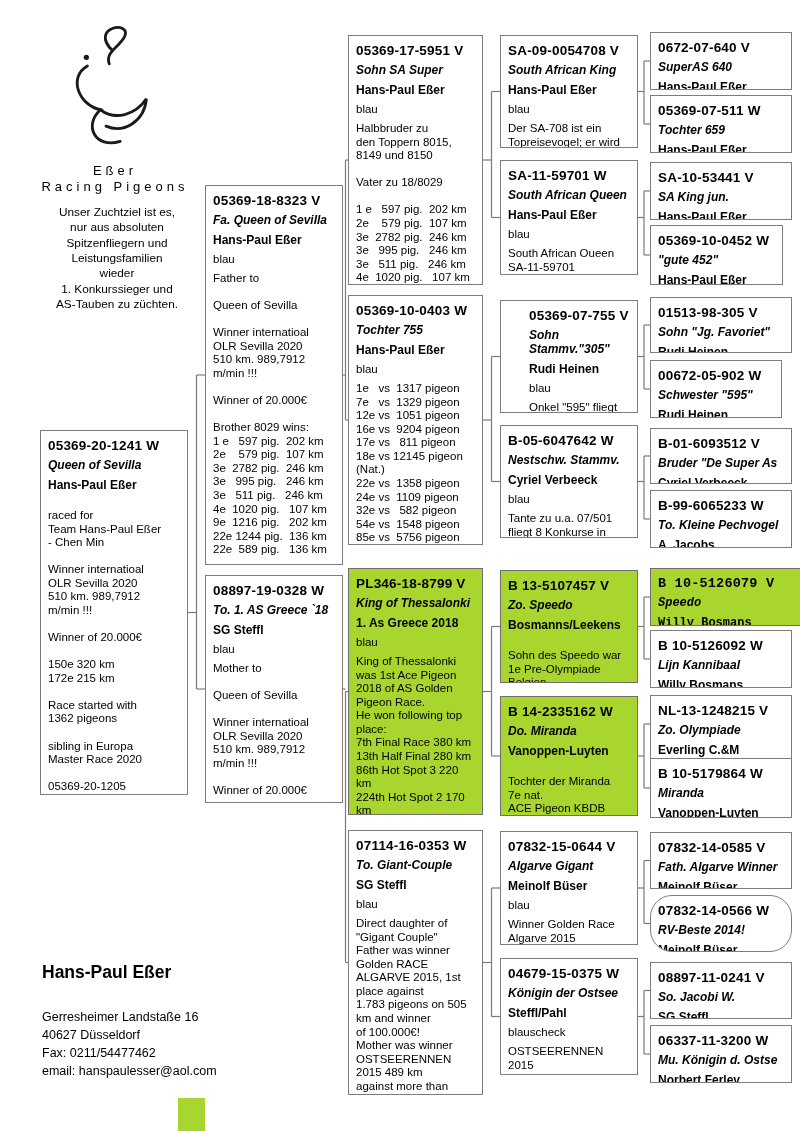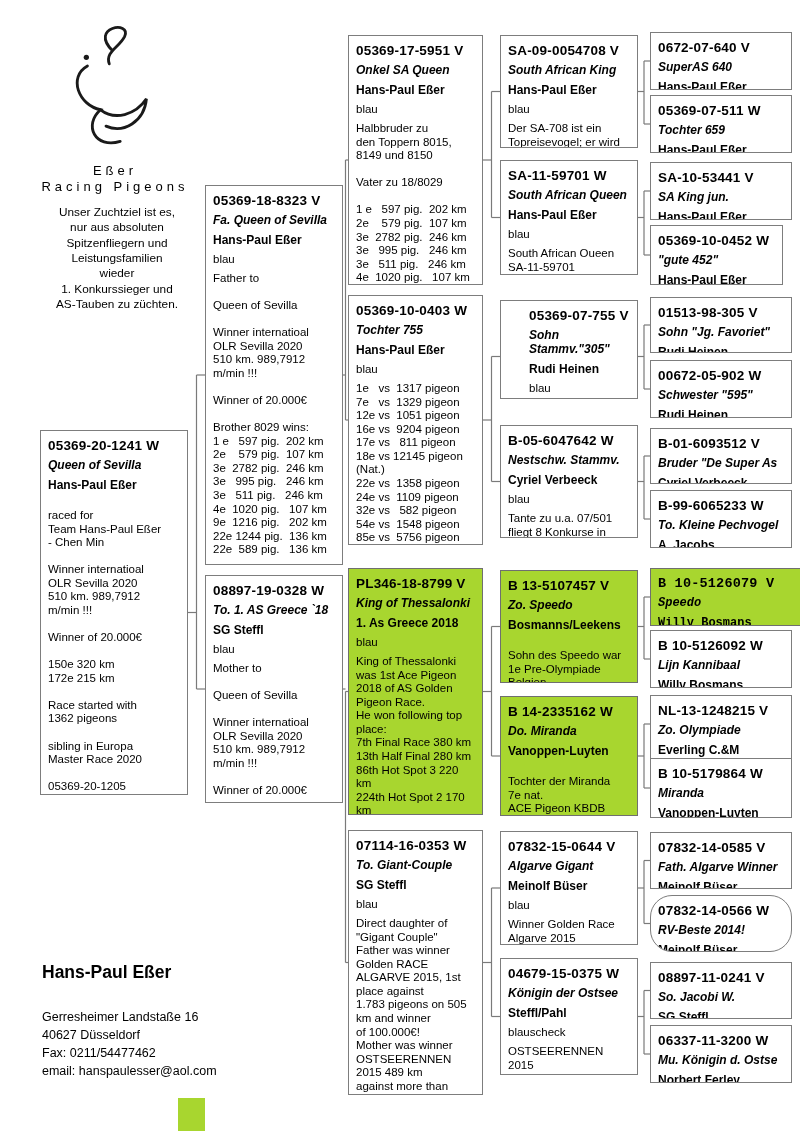--- a/index.html
+++ b/index.html
@@ -184,21 +184,21 @@
 510 km. 989,7912
 m/min !!!
 
 Winner of 20.000€</div>
       </div>
     </div>
   <div class="gen-col">
 
   <div class="pbox" style="left: 348px; width: 135px; top: 35px; height: 250px;">
         <div class="ring">05369-17-5951 V</div>
-        <div class="pname">Onkel SA Queen</div>
+        <div class="pname">Sohn SA Super</div>
         <div class="breeder">Hans-Paul Eßer</div>
         <div class="pcolor">blau</div>
         <div class="pbody">Halbbruder zu
 den Toppern 8015,
 8149 und 8150
 
 Vater zu 18/8029
 
 1 e   597 pig.  202 km
 2e    579 pig.  107 km
@@ -279,21 +279,21 @@
       </div>
       <div class="pbox" style="left: 500px; width: 138px; top: 160px; height: 115px;">
         <div class="ring">SA-11-59701 W</div>
         <div class="pname">South African Queen</div>
         <div class="breeder">Hans-Paul Eßer</div>
         <div class="pcolor">blau</div>
         <div class="pbody">South African Oueen
 SA-11-59701
 1.Nat.As-Taube</div>
       </div>
-      <div class="pbox" style="left: 500px; width: 138px; top: 300px; height: 99px; padding-left: 28px;">
+      <div class="pbox" style="left: 500px; width: 138px; top: 300px; height: 113px; padding-left: 28px;">
         <div class="ring">05369-07-755 V</div>
         <div class="pname">Sohn Stammv."305"</div>
         <div class="breeder">Rudi Heinen</div>
         <div class="pcolor">blau</div>
         <div class="pbody">Onkel "595" fliegt u.a.:
 2004:
 14/13 Preise / 1214</div>
       </div>
       <div class="pbox" style="left: 500px; width: 138px; top: 425px; height: 113px;">
         <div class="ring">B-05-6047642 W</div>
@@ -361,21 +361,21 @@
       <div class="pbox" style="left: 650px; width: 133px; top: 225px; height: 60px;">
         <div class="ring">05369-10-0452 W</div>
         <div class="pname">"gute 452"</div>
         <div class="breeder">Hans-Paul Eßer</div>
       </div>
       <div class="pbox" style="left: 650px; width: 142px; top: 297px; height: 56px;">
         <div class="ring">01513-98-305 V</div>
         <div class="pname">Sohn "Jg. Favoriet"</div>
         <div class="breeder">Rudi Heinen</div>
       </div>
-      <div class="pbox" style="left: 650px; width: 142px; top: 360px; height: 58px;">
+      <div class="pbox" style="left: 650px; width: 132px; top: 360px; height: 58px;">
         <div class="ring">00672-05-902 W</div>
         <div class="pname">Schwester "595"</div>
         <div class="breeder">Rudi Heinen</div>
       </div>
       <div class="pbox" style="left: 650px; width: 142px; top: 428px; height: 56px;">
         <div class="ring">B-01-6093512 V</div>
         <div class="pname">Bruder "De Super As</div>
         <div class="breeder">Cyriel Verbeeck</div>
       </div>
       <div class="pbox" style="left: 650px; width: 142px; top: 490px; height: 58px;">

